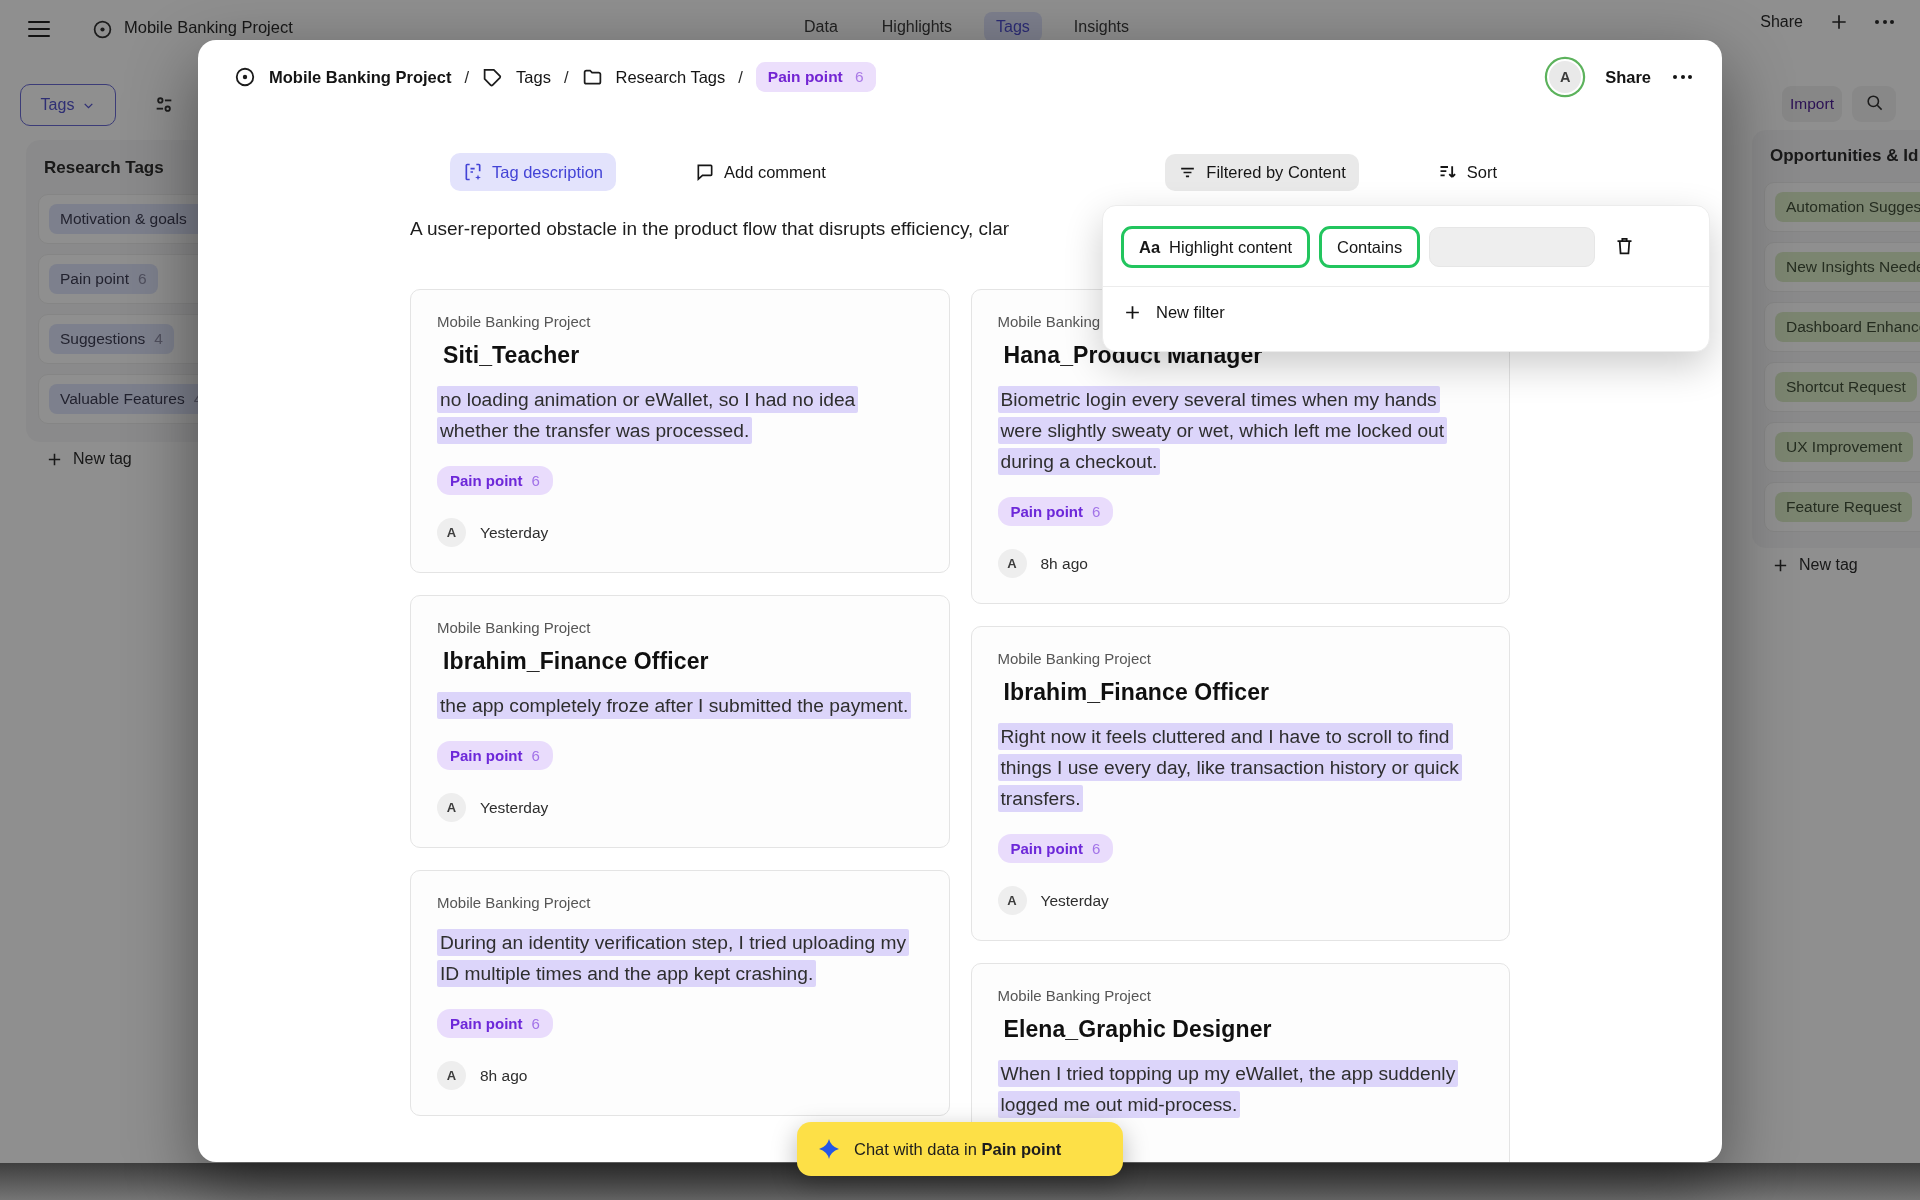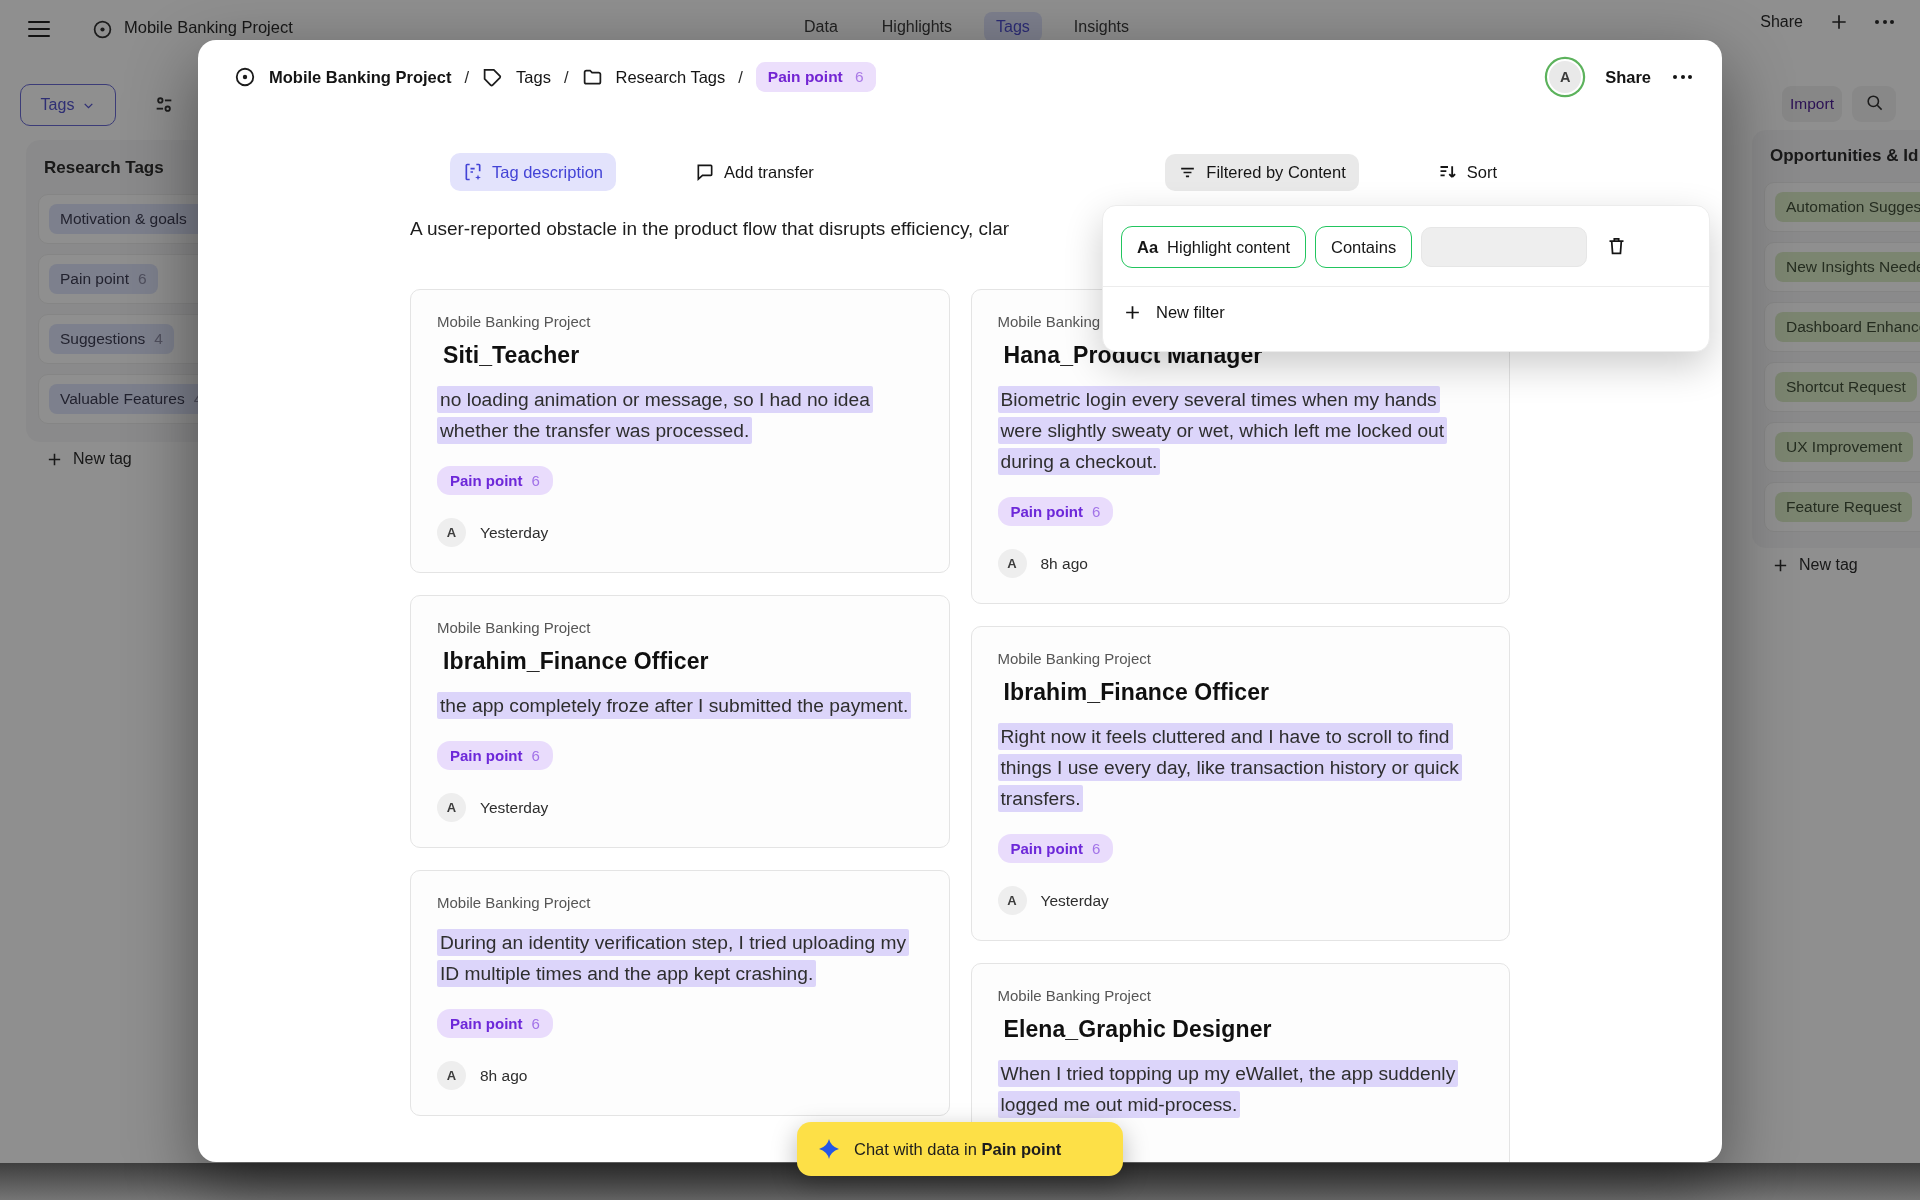--- a/index.html
+++ b/index.html
@@ -80,21 +80,21 @@
   .card-pill .cnt { color:#a273e8; margin-left:9px; }
   .card-meta { display:flex; align-items:center; gap:14px; margin-top:23px; }
   .card-avatar { width:29px; height:29px; border-radius:50%; background:#eeeeee; display:flex; align-items:center; justify-content:center;
     font-size:13px; font-weight:600; color:#3c3c3c; }
   .card-time { font-size:15.5px; color:#2e2e2e; }
 
   
   .filter-panel { position:absolute; left:904px; top:165px; width:608px; height:147px; background:#fff; border:1px solid #ececec;
     border-radius:14px; box-shadow:0 14px 38px rgba(0,0,0,0.20); z-index:60; }
   .fp-row1 { display:flex; align-items:center; gap:9px; padding:20px 18px 0 18px; }
-  .fp-pill { display:flex; align-items:center; gap:9px; height:42px; padding:0 15px; border:1px solid #22c55e; border-radius:11px;
+  .fp-pill { display:flex; align-items:center; gap:9px; height:42px; padding:0 15px; border:3px solid #22c55e; border-radius:11px;
     background:#fff; font-size:16.5px; color:#161616; cursor:pointer; font-family:inherit; }
   .fp-aa { font-weight:600; }
   .fp-input { width:166px; height:40px; background:#eeeeee; border:1px solid #e6e6e6; border-radius:10px; font-size:16px; padding:0 12px; font-family:inherit; }
   .fp-trash { margin-left:10px; background:none; border:none; color:#141414; cursor:pointer; }
   .fp-divider { height:1px; background:#ececec; margin:18px 0 0 0; }
   .fp-newfilter { display:flex; align-items:center; gap:14px; margin:16px 0 0 20px; background:none; border:none; font-size:16.5px; color:#141414; cursor:pointer; font-family:inherit; }
 
   
   .chat-pill { position:absolute; left:797px; top:1122px; width:326px; height:54px; background:#fde047; border-radius:14px;
     box-shadow:0 8px 26px rgba(0,0,0,0.28); z-index:70; display:flex; align-items:center; gap:13px; padding:0 20px; cursor:pointer; }
@@ -277,21 +277,21 @@
               <line x1="9" y1="8" x2="14" y2="8"></line>
               <line x1="9" y1="12" x2="12" y2="12"></line>
               <path d="M18 15l.9 2.6L21.5 18.5l-2.6.9L18 22l-.9-2.6-2.6-.9 2.6-.9z" fill="currentColor" stroke="none"></path>
             </svg>
           <span>Tag description</span>
         </button>
         <button class="btn">
           <svg width="20" height="20" viewBox="0 0 24 24" fill="none" stroke="currentColor" stroke-width="2">
               <path d="M4 4h16a1 1 0 0 1 1 1v10a1 1 0 0 1-1 1H10l-5 4.5V5a1 1 0 0 1 1-1z" transform="translate(-1,0)"></path>
             </svg>
-          <span>Add transfer</span>
+          <span>Add comment</span>
         </button>
       </div>
       <div class="toolbar-right">
         <button class="btn filtered">
           <svg width="19" height="19" viewBox="0 0 24 24" fill="none" stroke="currentColor" stroke-width="2.2">
               <line x1="4" y1="7" x2="20" y2="7"></line>
               <line x1="7" y1="12" x2="17" y2="12"></line>
               <line x1="10" y1="17" x2="14" y2="17"></line>
             </svg>
           <span>Filtered by Content</span>
@@ -308,21 +308,21 @@
       </div>
     </div>
 
     <p class="description">A user-reported obstacle in the product flow that disrupts efficiency, clar</p>
 
     <div class="cards">
       <div class="col">
         <article class="card">
           <span class="card-project">Mobile Banking Project</span>
           <h3 class="card-title">Siti_Teacher</h3>
-          <p class="card-highlight"><span class="hl">no loading animation or message, so I had no idea whether the transfer was processed.</span></p>
+          <p class="card-highlight"><span class="hl">no loading animation or eWallet, so I had no idea whether the transfer was processed.</span></p>
           <span class="card-pill">
               <span class="lbl">Pain point</span>
               <span class="cnt">6</span>
             </span>
           <div class="card-meta">
             <span class="card-avatar">A</span>
             <span class="card-time">Yesterday</span>
           </div>
         </article>
         <article class="card">

